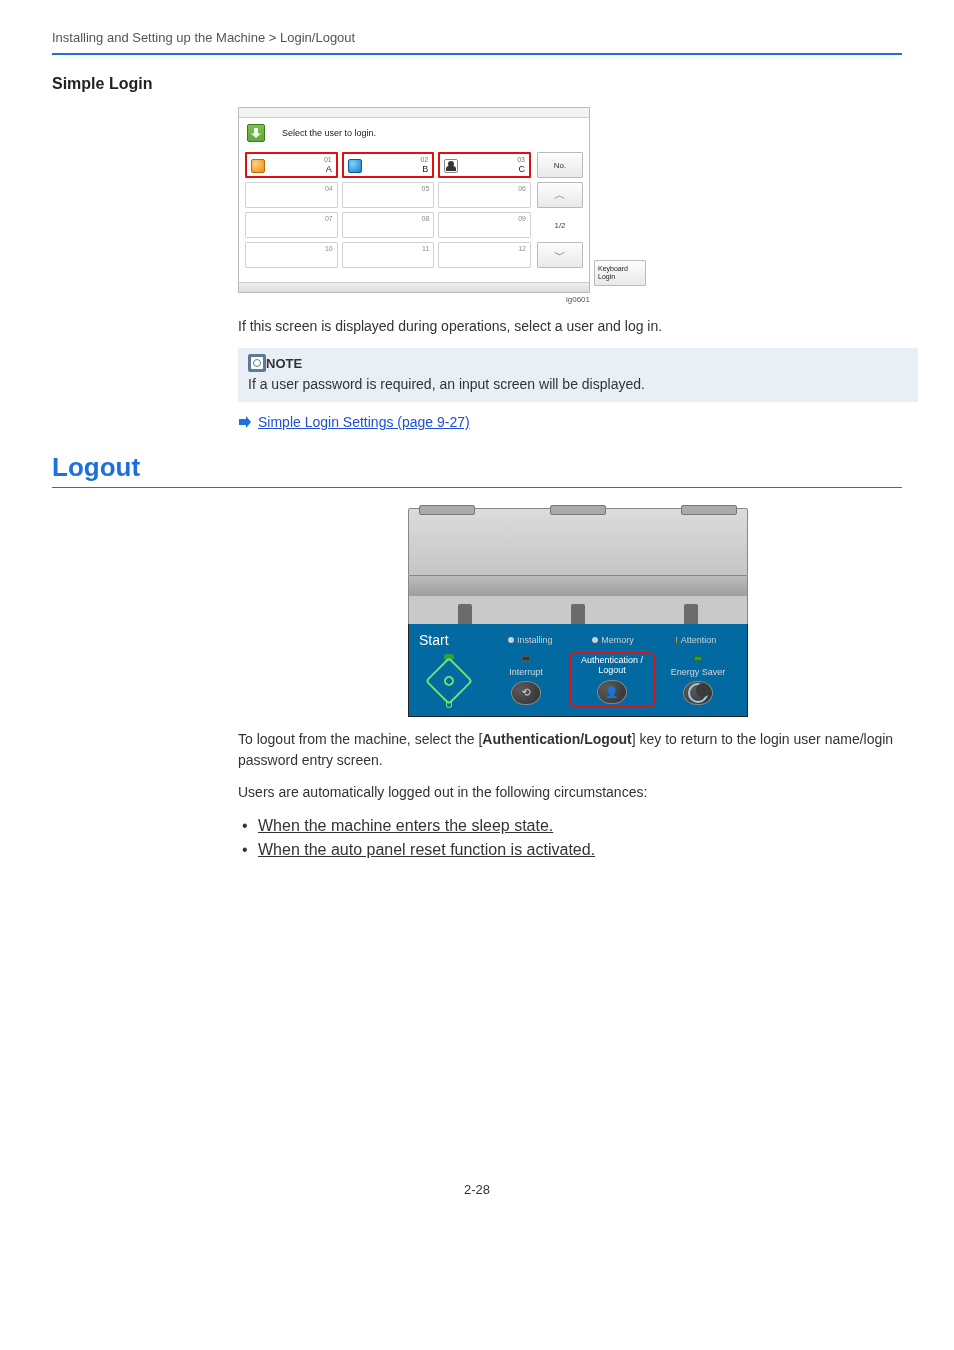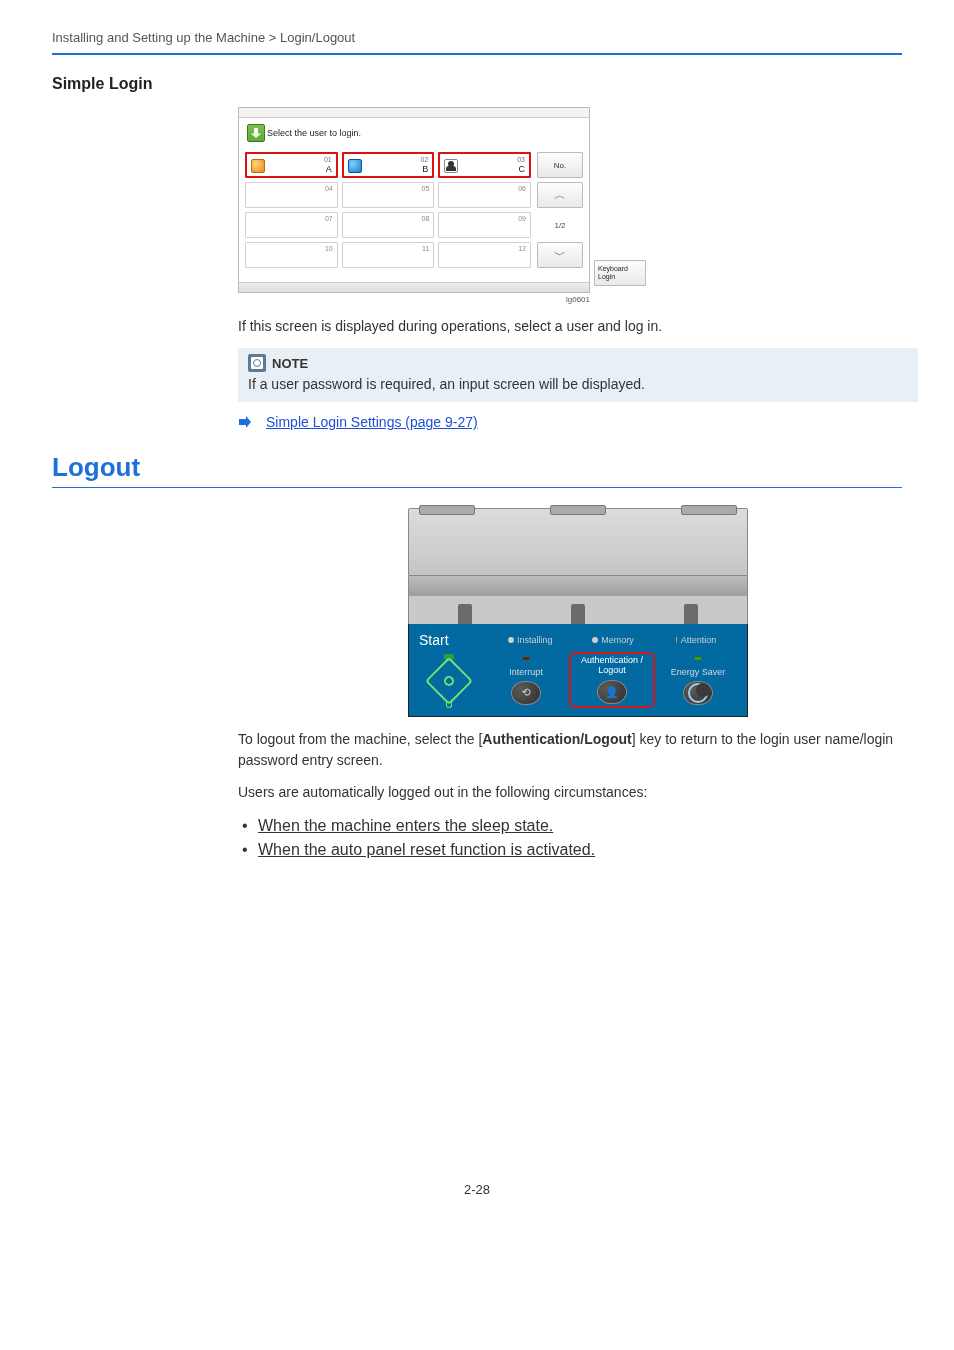--- a/index.html
+++ b/index.html
@@ -9,21 +9,21 @@
   .hr { height: 2px; background: #1e6fd9; margin-bottom: 20px; }
   .hr-thin { height: 1px; background: #1e6fd9; margin-bottom: 20px; }
   .h3 { font-size: 16px; font-weight: bold; color: #222; margin-bottom: 14px; }
   .content-col { margin-left: 186px; width: 680px; }
   .body-text { font-size: 14px; line-height: 1.45; margin: 12px 0; }
 
   
   .login-panel { width: 352px; margin: 0 0 8px 0; position: relative; }
   .login-outer { border: 1px solid #bbb; }
   .login-topgap { height: 10px; background: #f3f3f3; border-bottom: 1px solid #ccc; }
-  .login-header { display: flex; align-items: center; gap: 2px; padding: 6px 8px; background: #fff; }
+  .login-header { display: flex; align-items: center; gap: 17px; padding: 6px 8px; background: #fff; }
   .login-header .hicon { width: 18px; height: 18px; background: linear-gradient(#7fbf4f,#5fa93c); border: 1px solid #3a7a1e; border-radius: 2px; position: relative; }
   .login-header .hicon::after { content: ""; position: absolute; inset: 3px; background: #fff; clip-path: polygon(30% 0,70% 0,70% 55%,100% 55%,50% 100%,0 55%,30% 55%); opacity: .9; }
   .login-header-text { font-size: 9px; color: #222; }
   .login-body { display: flex; padding: 4px 6px 10px 6px; gap: 6px; background: #fff; }
   .grid { flex: 1; }
   .row { display: flex; gap: 4px; margin-bottom: 4px; }
   .cell { flex: 1; height: 26px; border: 1px solid #c9c9c9; border-radius: 1px; position: relative; background: #fff; }
   .cell.disabled { background: #fff; opacity: .85; }
   .cell .num { position: absolute; top: 2px; right: 4px; font-size: 7px; color: #777; }
   .cell .lbl { position: absolute; bottom: 2px; right: 4px; font-size: 9px; color: #222; }
@@ -37,29 +37,29 @@
   .sidecol { width: 46px; display: flex; flex-direction: column; gap: 4px; }
   .sidebtn { height: 26px; border: 1px solid #bbb; background: linear-gradient(#fdfdfd,#e9e9e9); font-size: 8px; display: flex; align-items: center; justify-content: center; color:#333; border-radius:1px;}
   .sidebtn.arrow { font-size: 12px; color:#666;}
   .pageind { height: 26px; display: flex; align-items: center; justify-content: center; font-size: 8px; color:#444;}
   .kbd-login { height: 26px; border: 1px solid #bbb; background: linear-gradient(#fdfdfd,#e9e9e9); font-size: 7px; line-height: 1.1; display:flex; align-items:center; padding:0 3px; color:#222; position:absolute; right:-56px; bottom:18px; width:52px; border-radius:1px;}
   .login-status { height: 10px; background: linear-gradient(#eee,#ddd); border-top:1px solid #ccc;}
   .lg-code { text-align: right; font-size: 8px; color:#555; margin-top:2px; }
 
   
   .note-box { background: #e8eff5; padding: 6px 10px 10px 10px; margin: 8px 0 12px 0; }
-  .note-head { display:flex; align-items:center; gap:6px; margin-bottom:4px;}
+  .note-head { display:flex; align-items:center; margin-bottom:4px;}
   .note-icon { width:18px; height:18px; background:#5a7a95; border-radius:2px; position:relative; }
   .note-icon::before{content:""; position:absolute; inset:3px; background:#fff; border-radius:1px;}
   .note-icon::after{content:""; position:absolute; left:5px; top:5px; width:6px; height:6px; border:1px solid #5a7a95; border-radius:50%;}
   .note-label { font-weight:bold; font-size:13px;}
   .note-text { font-size:14px;}
 
   
-  .link-row { display:flex; align-items:center; gap:14px; margin:10px 0 22px 0;}
+  .link-row { display:flex; align-items:center; gap:6px; margin:10px 0 22px 0;}
   .arrow-icon { width:14px; height:14px; }
   .arrow-icon svg{display:block;}
   .xref { color:#1e4fd9; text-decoration:underline; font-size:14px;}
 
   
   .h1 { font-size:26px; font-weight:bold; color:#1e6fd9; margin: 10px 0 4px 0;}
 
   
   .panel-wrap { width: 340px; margin: 18px auto 12px auto; position:relative;}
   .panel-top { height: 68px; background: linear-gradient(#dcdcdc,#c5c5c5); border-radius: 2px 2px 0 0; border:1px solid #888; position:relative;}

